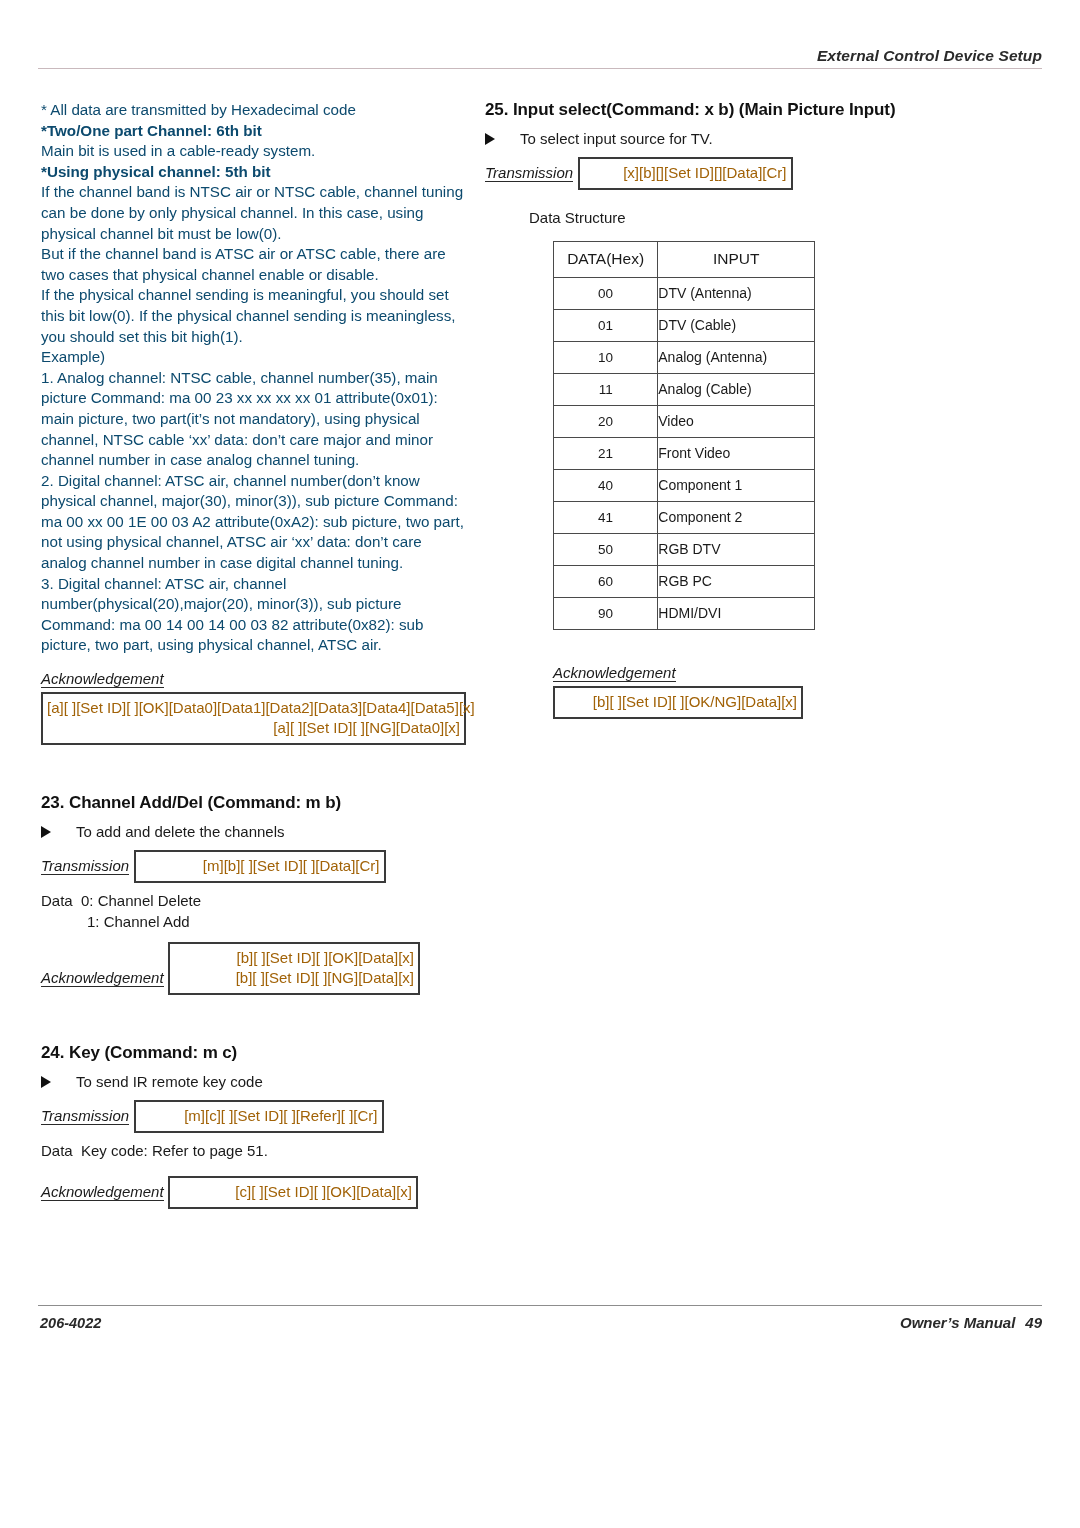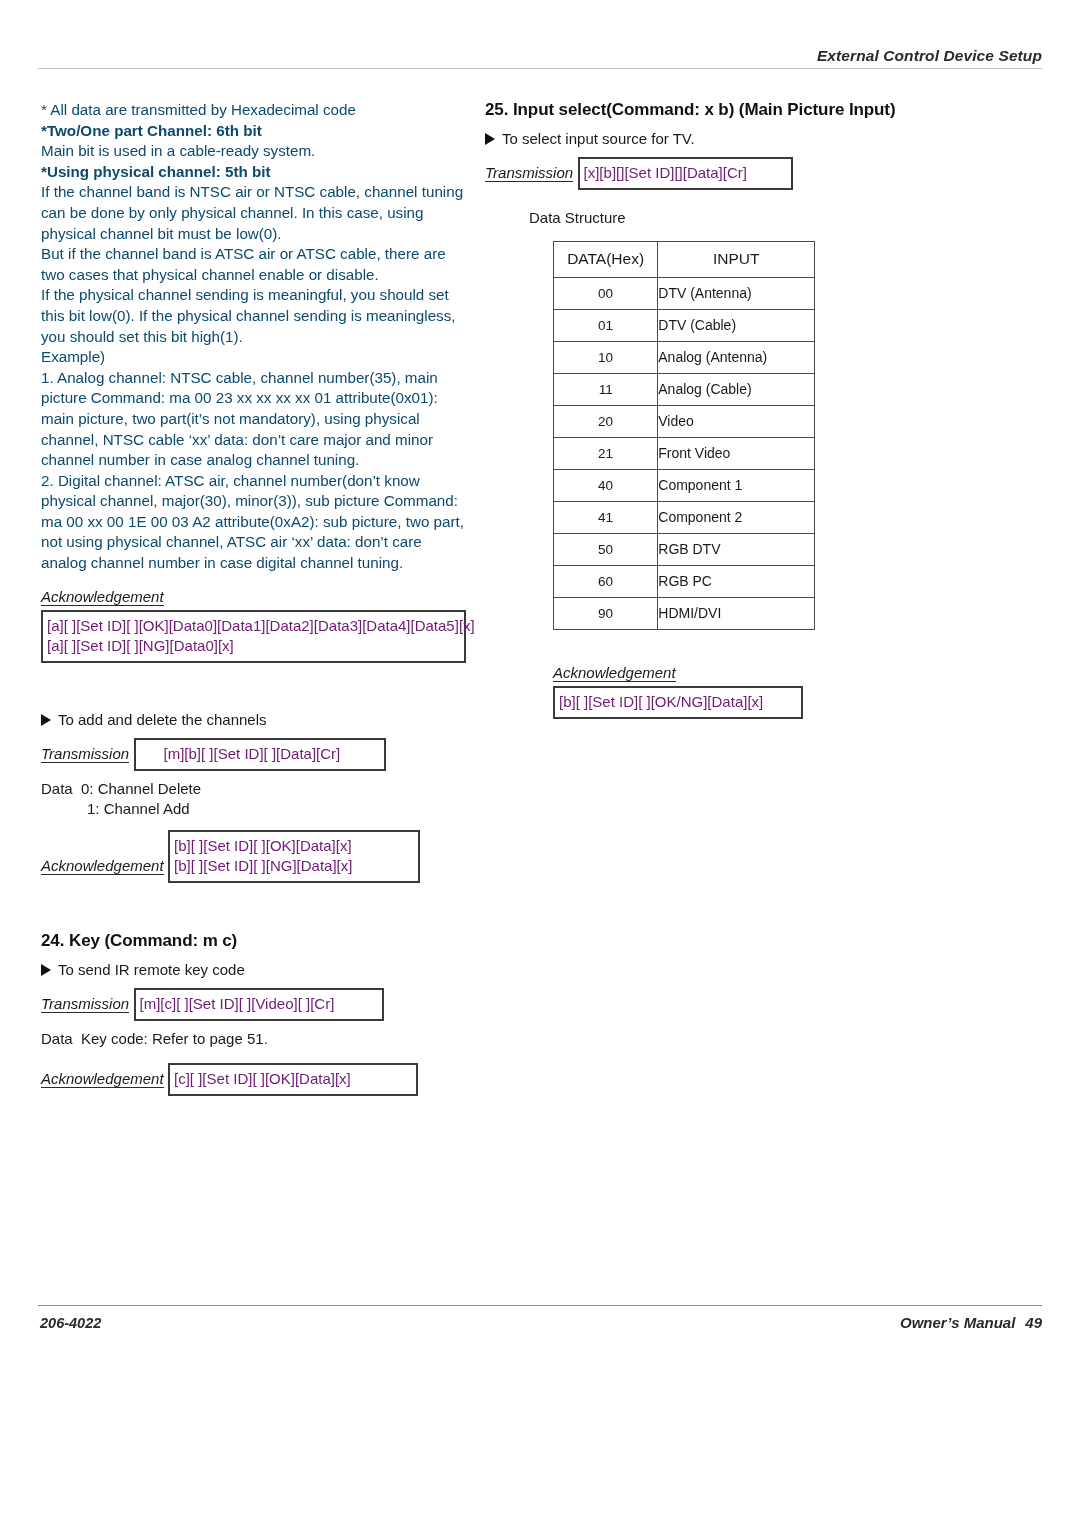--- a/index.html
+++ b/index.html
@@ -80,21 +80,21 @@
     font-size: 17px;
     font-weight: 700;
     margin: 0;
     color: #111;
     letter-spacing: -0.1px;
   }
 
   .bullet-line {
     display: flex;
     align-items: baseline;
-    gap: 7px;
+    gap: 25px;
     font-size: 15px;
     color: #1a1a1a;
   }
   .tri {
     display: inline-block;
     width: 0;
     height: 0;
     border-left: 10px solid #111;
     border-top: 6.5px solid transparent;
     border-bottom: 6.5px solid transparent;
@@ -115,21 +115,22 @@
 
   .code-box {
     border: 2px solid #3a3a3a;
     background: #fff;
     font-size: 15px;
     line-height: 20px;
     padding: 4px 4px 5px 4px;
     box-sizing: border-box;
     display: inline-block;
     white-space: nowrap;
-    color: #701a75;
+    color: #a16207;
+    text-align: right;
   }
   .code-box .codeline { display: block; }
 
   .plain {
     font-size: 15px;
     line-height: 20.5px;
     color: #1a1a1a;
     white-space: pre-wrap;
   }
 
@@ -229,31 +230,33 @@
       <div class="body-line">* All data are transmitted by Hexadecimal code</div>
       <div class="body-line b">*Two/One part Channel: 6th bit</div>
       <div class="body-line">Main bit is used in a cable-ready system.</div>
       <div class="body-line b">*Using physical channel: 5th bit</div>
       <div class="body-line">If the channel band is NTSC air or NTSC cable, channel tuning can be done by only physical channel. In this case, using physical channel bit must be low(0).</div>
       <div class="body-line">But if the channel band is ATSC air or ATSC cable, there are two cases that physical channel enable or disable.</div>
       <div class="body-line">If the physical channel sending is meaningful, you should set this bit low(0). If the physical channel sending is meaningless, you should set this bit high(1).</div>
       <div class="body-line">Example)</div>
       <div class="body-line">1. Analog channel: NTSC cable, channel number(35), main picture Command: ma 00 23 xx xx xx xx 01 attribute(0x01): main picture, two part(it’s not mandatory), using physical channel, NTSC cable ‘xx’ data: don’t care major and minor channel number in case analog channel tuning.</div>
       <div class="body-line">2. Digital channel: ATSC air, channel number(don’t know physical channel, major(30), minor(3)), sub picture Command: ma 00 xx 00 1E 00 03 A2 attribute(0xA2): sub picture, two part, not using physical channel, ATSC air ‘xx’ data: don’t care analog channel number in case digital channel tuning.</div>
+      <div class="body-line">3. Digital channel: ATSC air, channel number(physical(20),major(20), minor(3)), sub picture Command: ma 00 14 00 14 00 03 82 attribute(0x82): sub picture, two part, using physical channel, ATSC air.</div>
     </div>
 
     <div class="mt14">
       <div class="ital-label">Acknowledgement</div>
       <div class="code-box mt4" style="width:425px;">
         <span class="codeline">[a][  ][Set ID][  ][OK][Data0][Data1][Data2][Data3][Data4][Data5][x]</span>
         <span class="codeline">[a][  ][Set ID][  ][NG][Data0][x]</span>
       </div>
     </div>
 
     <div class="mt48">
+      <h2 class="section-heading">23. Channel Add/Del (Command: m b)</h2>
       <div class="bullet-line mt10">
         <span class="tri"></span>
         <span>To add and delete the channels</span>
       </div>
       <div class="mt6">
         <div class="ital-label">Transmission</div>
         <div class="code-box mt4" style="width:252px;padding-left:28px;">
           <span class="codeline">[m][b][  ][Set ID][  ][Data][Cr]</span>
         </div>
       </div>
@@ -270,21 +273,21 @@
 
     <div class="mt48">
       <h2 class="section-heading">24. Key (Command: m c)</h2>
       <div class="bullet-line mt10">
         <span class="tri"></span>
         <span>To send IR remote key code</span>
       </div>
       <div class="mt6">
         <div class="ital-label">Transmission</div>
         <div class="code-box mt4" style="width:250px;">
-          <span class="codeline">[m][c][  ][Set ID][  ][Video][  ][Cr]</span>
+          <span class="codeline">[m][c][  ][Set ID][  ][Refer][  ][Cr]</span>
         </div>
       </div>
       <div class="plain mt8">Data  Key code: Refer to page 51.</div>
       <div class="mt10">
         <div class="ital-label">Acknowledgement</div>
         <div class="code-box mt4" style="width:250px;">
           <span class="codeline">[c][  ][Set ID][  ][OK][Data][x]</span>
         </div>
       </div>
     </div>

